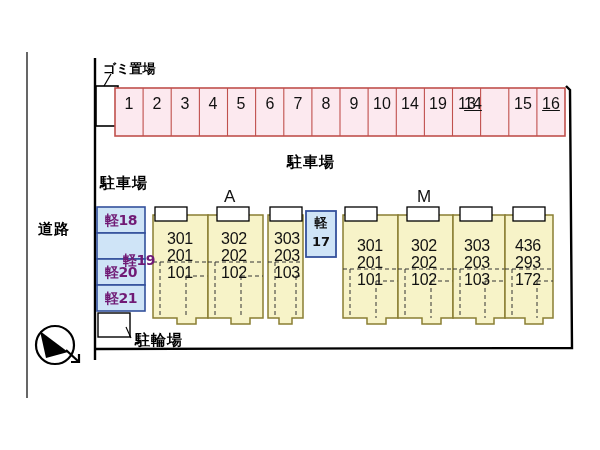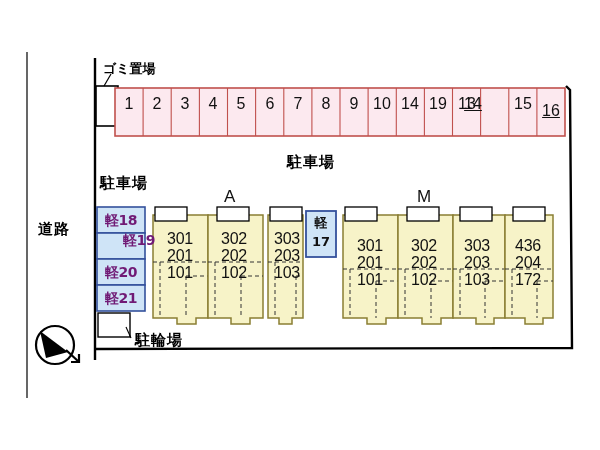--- a/index.html
+++ b/index.html
@@ -269,24 +269,24 @@
 <div class="lbl stall-num" style="left:270px;  top:96px;">6</div>
 <div class="lbl stall-num" style="left:298px;  top:96px;">7</div>
 <div class="lbl stall-num" style="left:326px;  top:96px;">8</div>
 <div class="lbl stall-num" style="left:354px;  top:96px;">9</div>
 <div class="lbl stall-num" style="left:382px;  top:96px;">10</div>
 <div class="lbl stall-num" style="left:410px;  top:96px;">14</div>
 <div class="lbl stall-num" style="left:438px;  top:96px;">19</div>
 <div class="lbl stall-num" style="left:467px;  top:96px;">13</div>
 <div class="lbl stall-num" style="left:473px;  top:96px;text-decoration:underline;">14</div>
 <div class="lbl stall-num" style="left:523px;  top:96px;">15</div>
-<div class="lbl stall-num" style="left:551px;  top:103px;text-decoration:underline;">16</div>
+<div class="lbl stall-num" style="left:551px;  top:96px;text-decoration:underline;">16</div>
 
 <div class="lbl kei-label" style="left:121px; top:213px;">軽18</div>
-<div class="lbl kei-label" style="left:121px; top:233px;padding-left:36px;">軽19</div>
+<div class="lbl kei-label" style="left:121px; top:253px;padding-left:36px;">軽19</div>
 <div class="lbl kei-label" style="left:121px; top:265px;">軽20</div>
 <div class="lbl kei-label" style="left:121px; top:291px;">軽21</div>
 
 <div class="lbl kei17-top" style="left:321px; top:216px;">軽</div>
 <div class="lbl kei17-bot" style="left:321px; top:235px;">17</div>
 
 <div class="lbl room-num" style="left:180px; top:231px;">301</div>
 <div class="lbl room-num" style="left:180px; top:248px;">201</div>
 <div class="lbl room-num" style="left:180px; top:265px;">101</div>
 
@@ -304,14 +304,14 @@
 
 <div class="lbl room-num" style="left:424px; top:238px;">302</div>
 <div class="lbl room-num" style="left:424px; top:255px;">202</div>
 <div class="lbl room-num" style="left:424px; top:272px;">102</div>
 
 <div class="lbl room-num" style="left:477px; top:238px;">303</div>
 <div class="lbl room-num" style="left:477px; top:255px;">203</div>
 <div class="lbl room-num" style="left:477px; top:272px;">103</div>
 
 <div class="lbl room-num" style="left:528px; top:238px;">436</div>
-<div class="lbl room-num" style="left:528px; top:255px;">204</div>
+<div class="lbl room-num" style="left:528px; top:255px;">293</div>
 <div class="lbl room-num" style="left:528px; top:272px;">172</div>
 
 </body></html>

